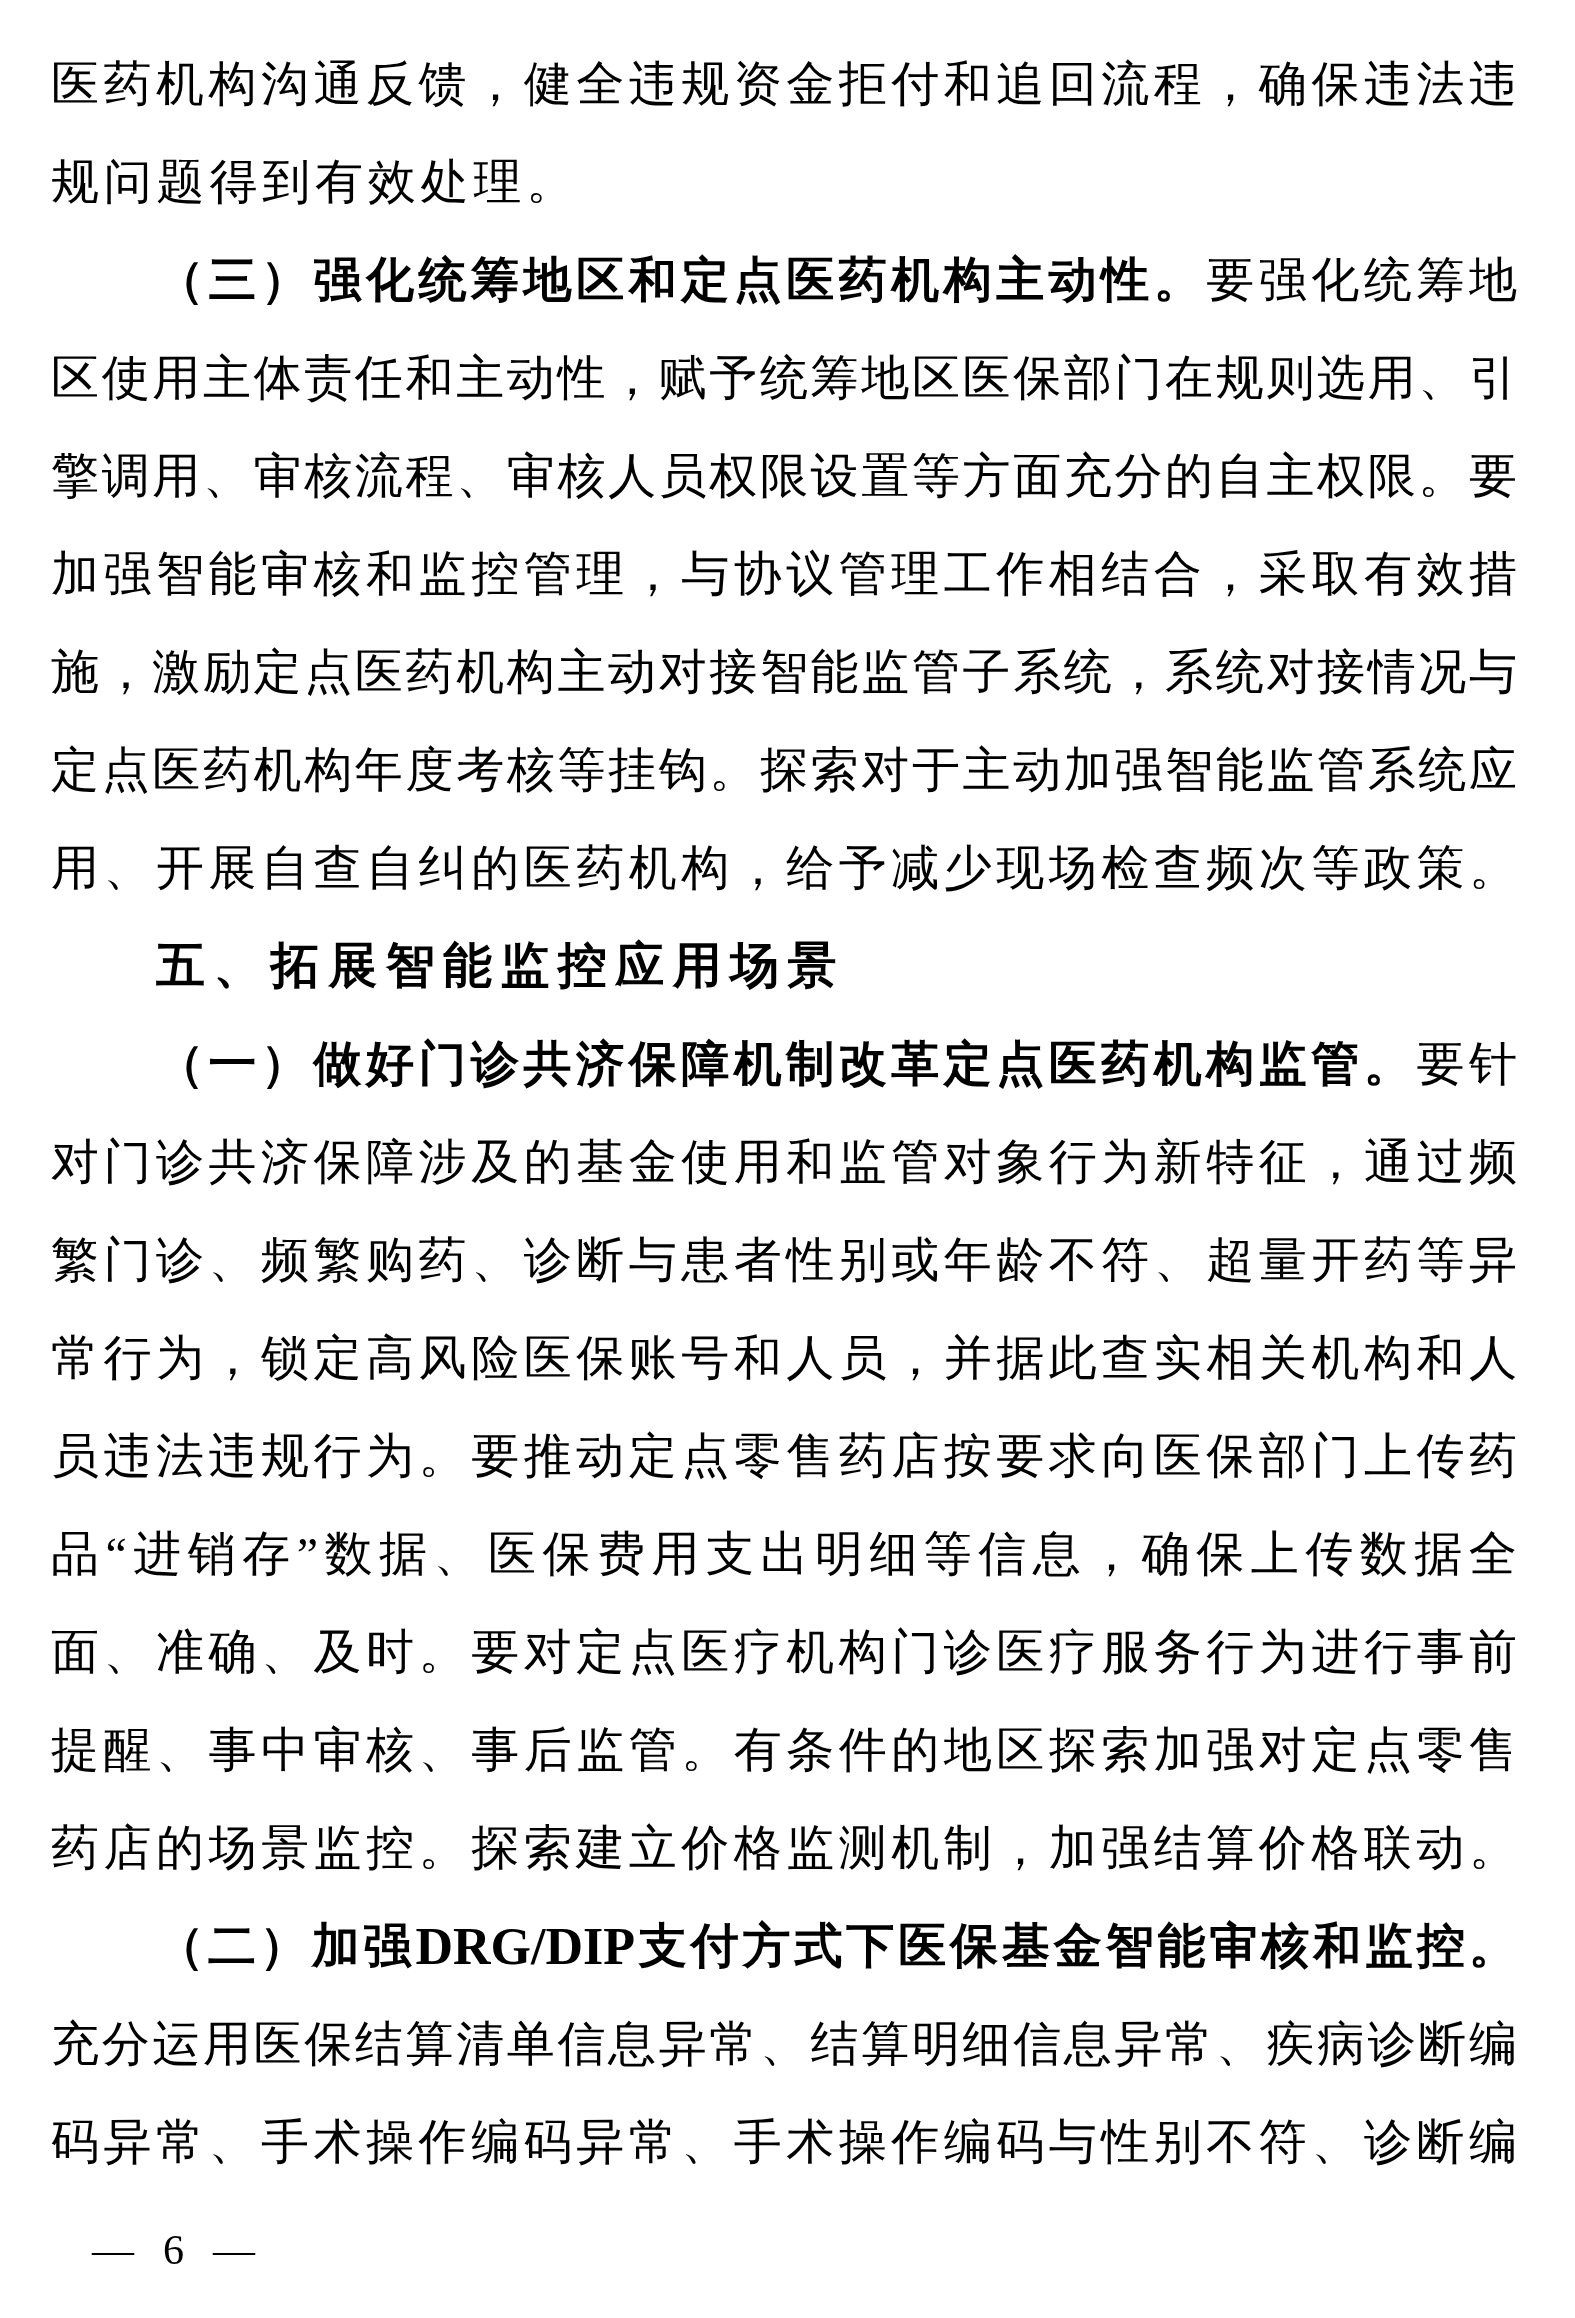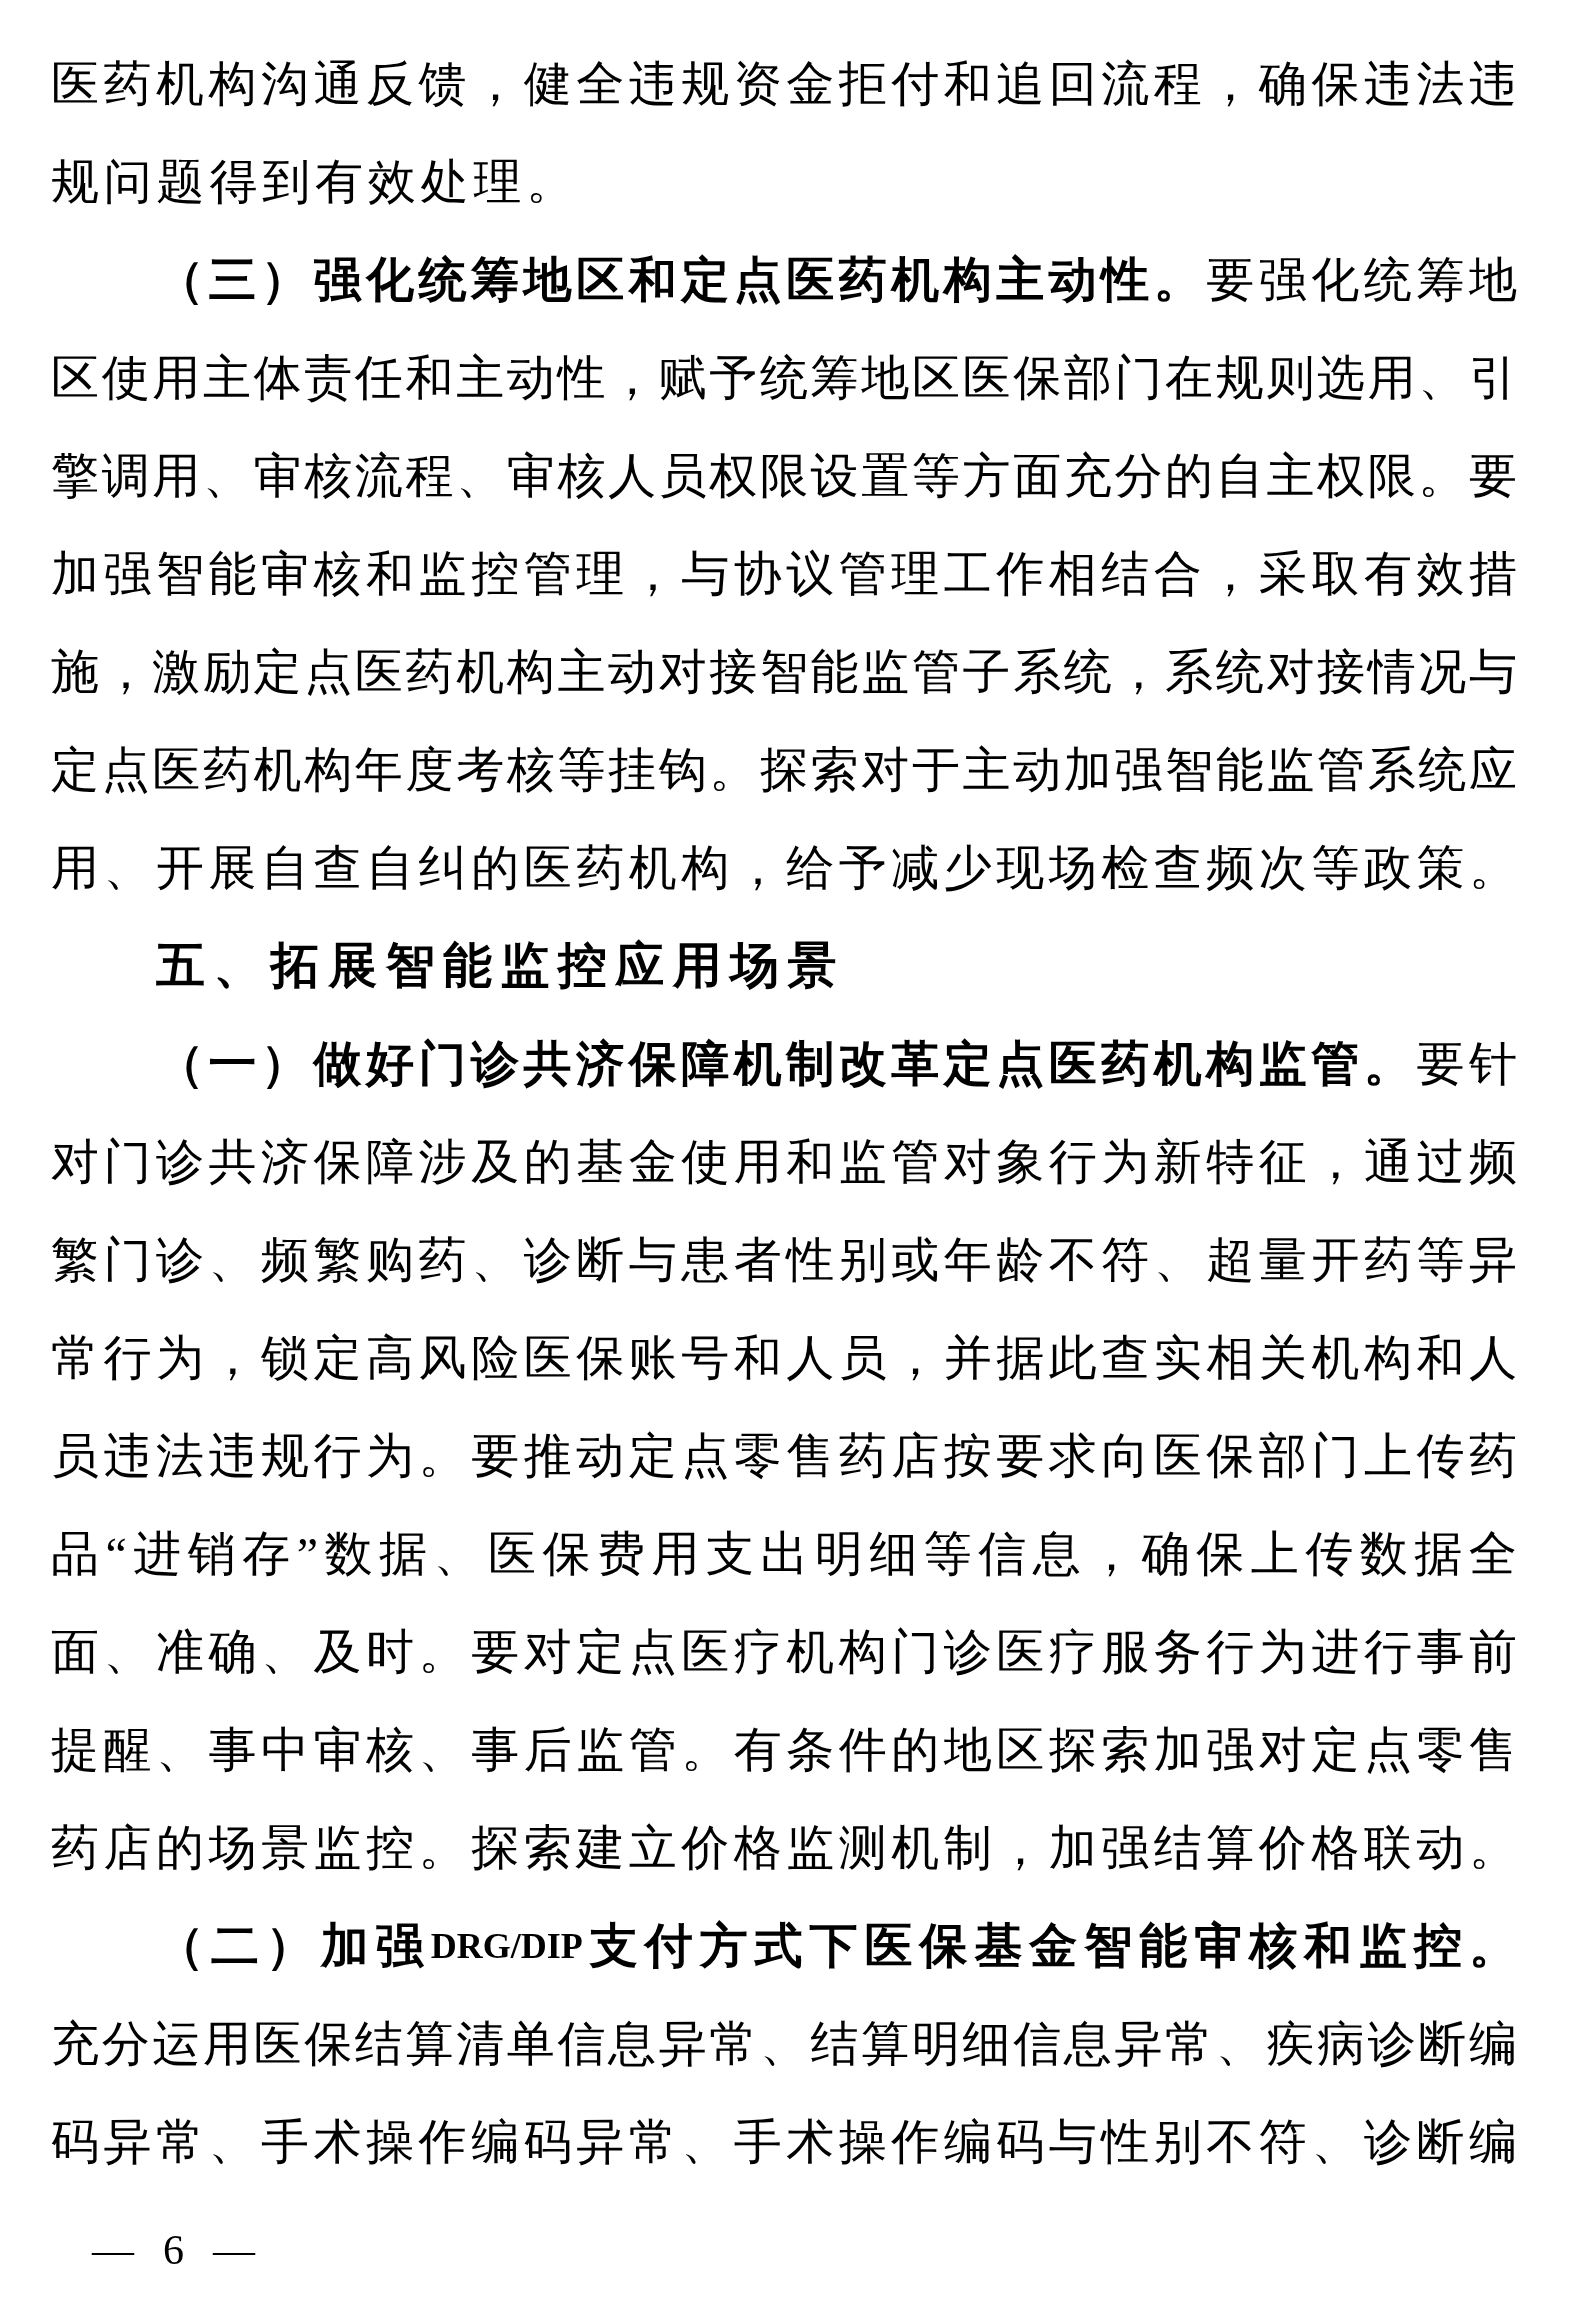--- a/index.html
+++ b/index.html
@@ -38,21 +38,21 @@
     font-weight:bold;
   }
   .seg-heading{
     font-family:"Liberation Sans","DejaVu Sans",sans-serif;
     font-size:49px;
     font-weight:900;
     letter-spacing:3.6px;
   }
   .seg-latin{
     font-family:"Liberation Serif","DejaVu Serif",serif;
-    font-size:36px;
+    font-size:52px;
     font-weight:bold;
   }
   .footer{
     position:absolute;
     left:92px;
     top:2226px;
     display:flex;
     align-items:center;
     gap:29px;
     font-size:42px;

